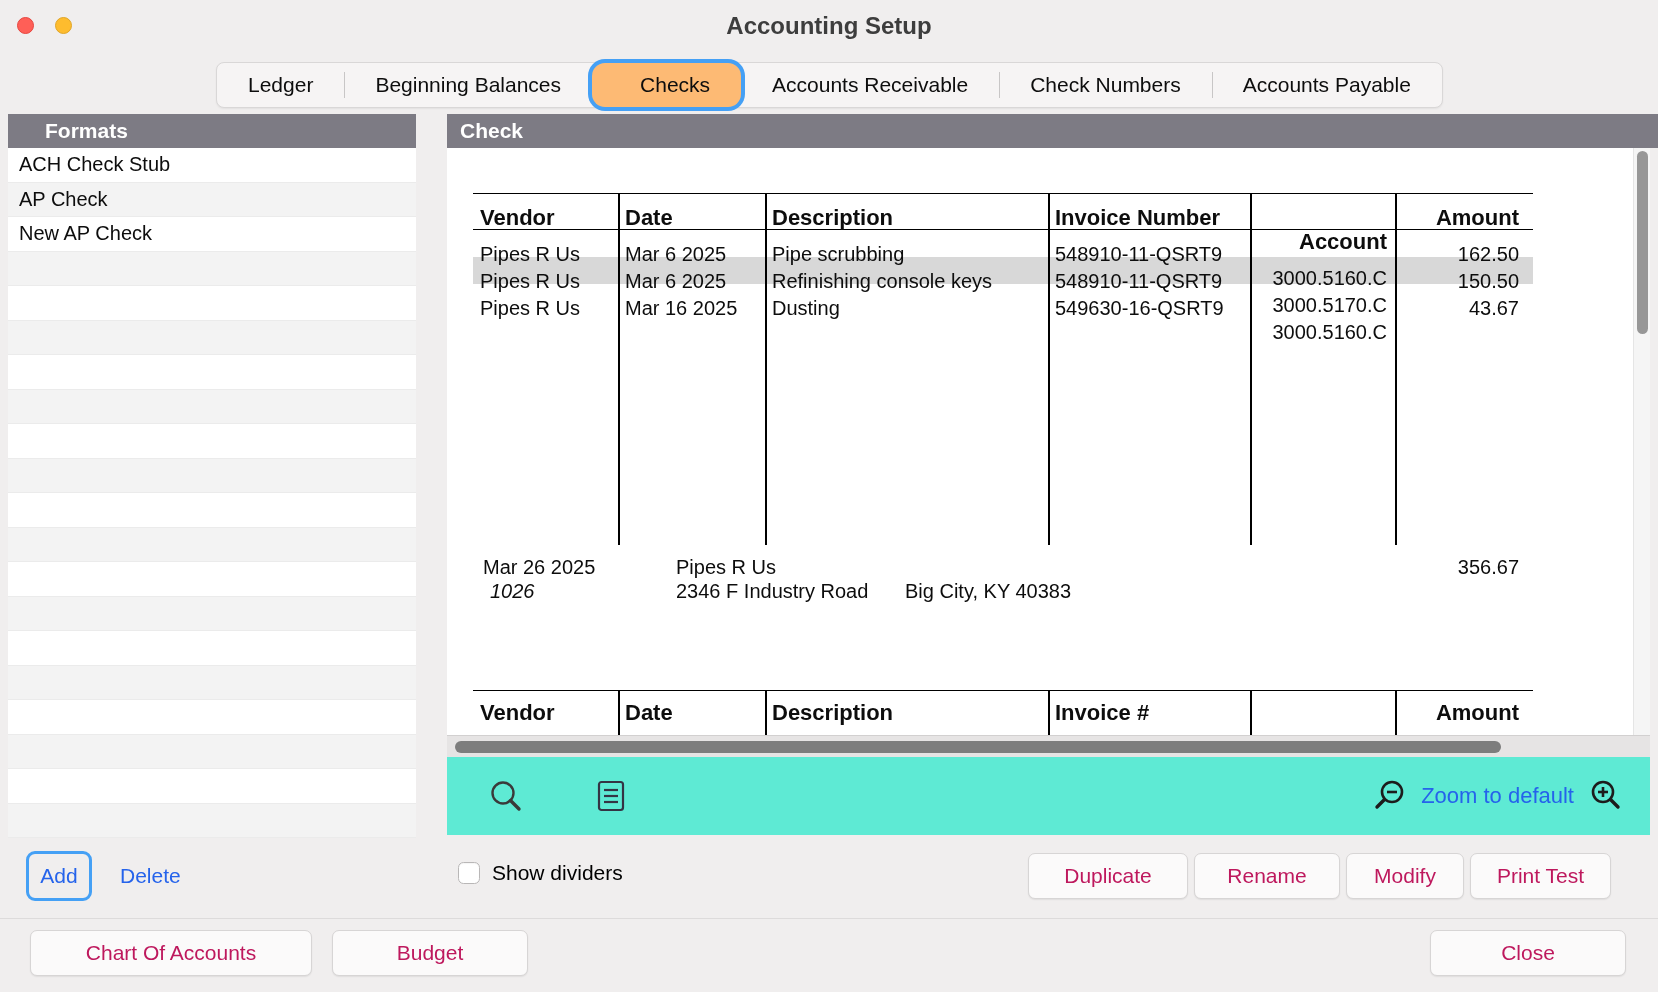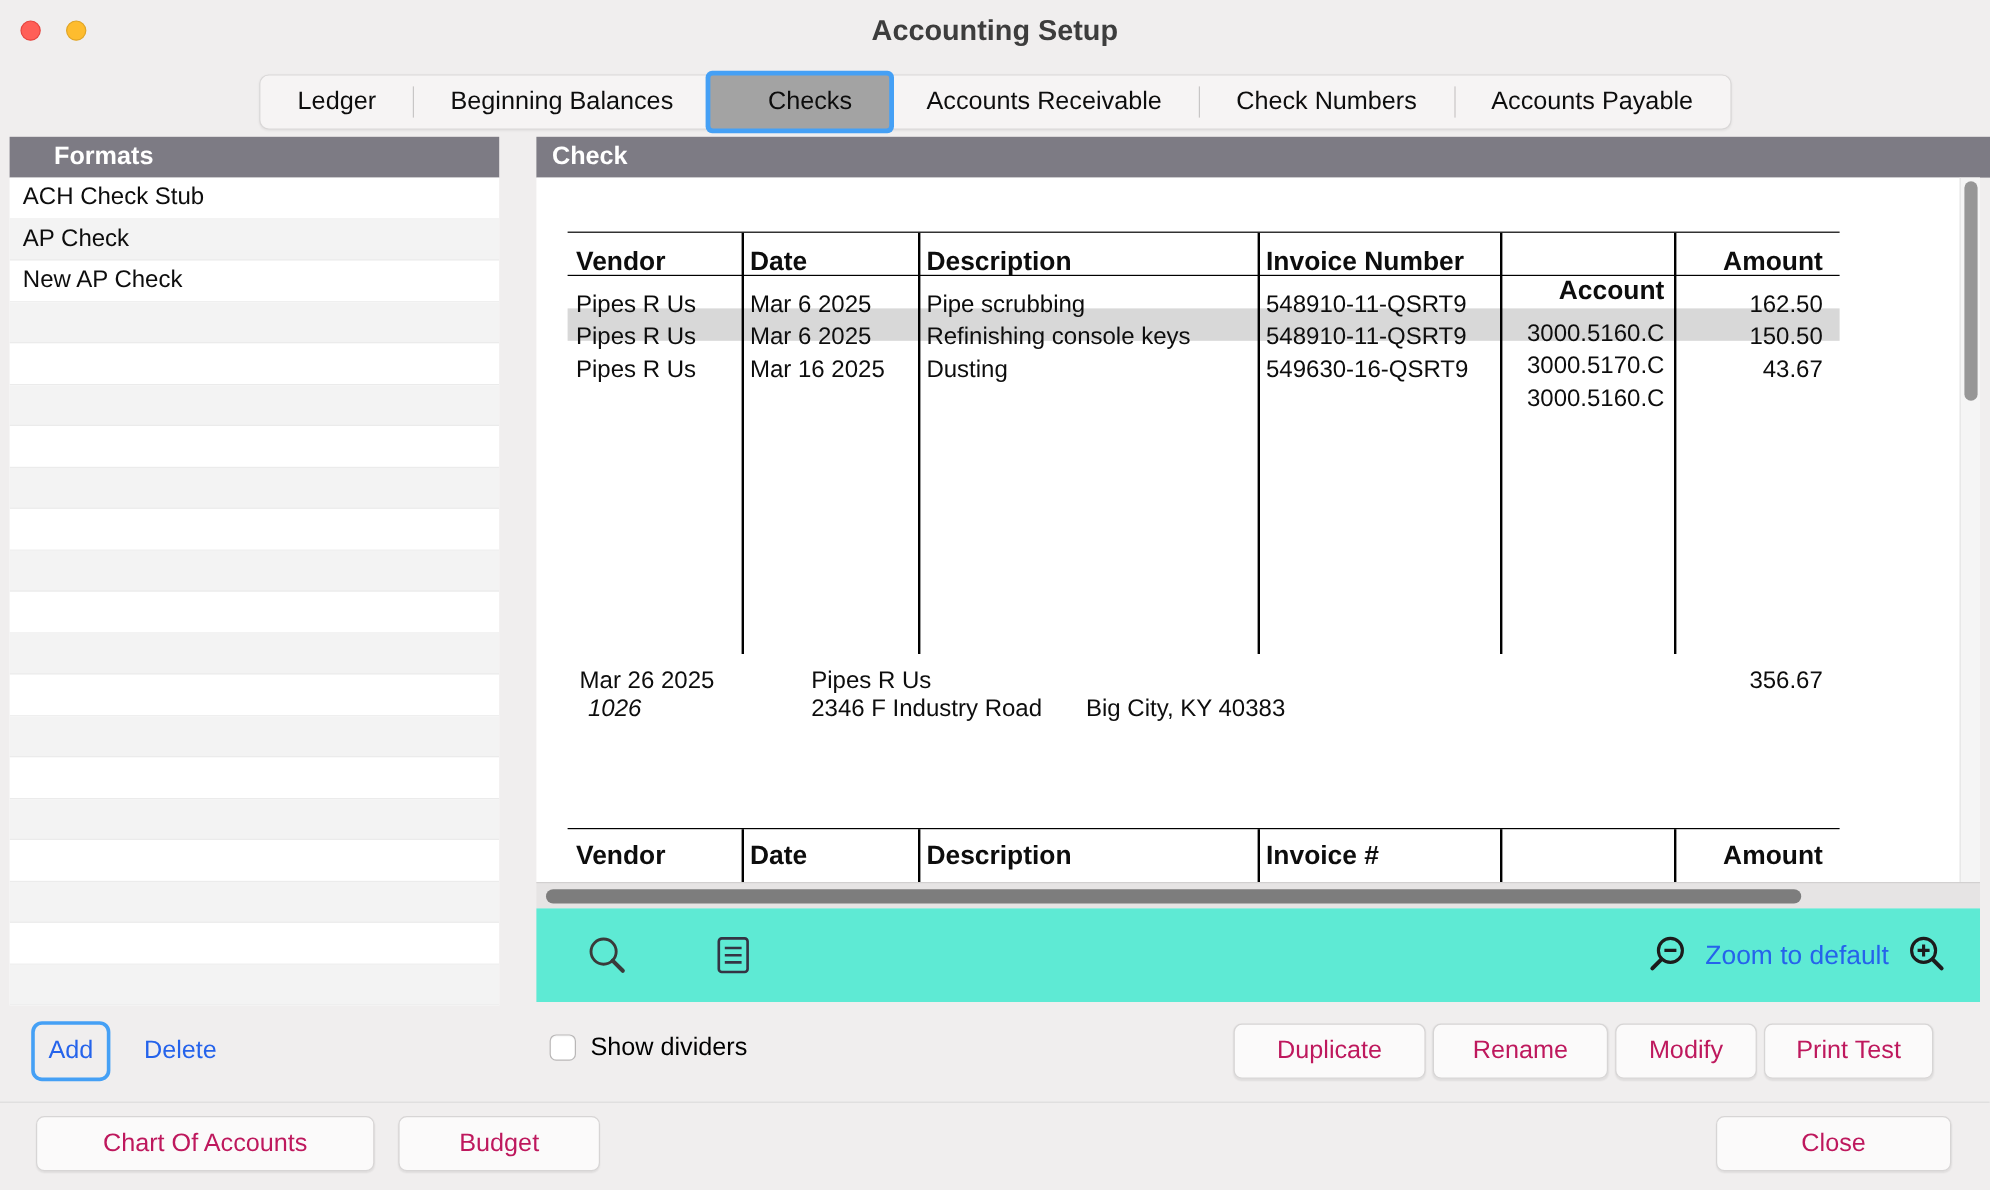--- a/index.html
+++ b/index.html
@@ -21,21 +21,21 @@
     font-size:24px; font-weight:bold; color:#3d3d3d; }
 
   
   .tabs { position:absolute; top:62px; left:216px; height:46px; display:flex;
     background:#f6f4f4; border:1px solid #d9d7d7; border-radius:8px;
     box-shadow:0 1px 2px rgba(0,0,0,0.06); }
   .tab { position:relative; display:flex; align-items:center; padding:0 31px;
     font-size:21px; color:#0d0d0d; white-space:nowrap; cursor:default; }
   .tab:not(:first-child)::before { content:""; position:absolute; left:0; top:9px; bottom:9px;
     width:1px; background:#c8c6c6; }
-  .tab.selected { background:#a3a3a3; border-radius:2px;
+  .tab.selected { background:#fdba74; border-radius:13px;
     box-shadow:0 0 0 4px var(--focus-ring); z-index:2;padding-left:48px; }
   .tab.selected::before, .tab.selected + .tab::before { display:none; }
 
   
   .panel-header { position:absolute; top:114px; height:34px; background:var(--header-bar);
     color:#ffffff; font-weight:bold; font-size:21px; display:flex; align-items:center;
     padding-left:13px; }
   .formats-header { left:8px; width:408px;padding-left:37px; }
   .check-header   { left:447px; width:1324px; }
 
@@ -115,21 +115,21 @@
     display:flex; align-items:center; justify-content:center;
     font-size:21px; color:#be185d; white-space:nowrap; }
   .btn-duplicate  { left:1028px; top:853px; width:160px; }
   .btn-rename     { left:1194px; top:853px; width:146px; }
   .btn-modify     { left:1346px; top:853px; width:118px; }
   .btn-print-test { left:1470px; top:853px; width:141px; }
 
   .footer-divider { position:absolute; left:0; right:0; top:918px; height:1px; background:#dddbdb; }
 
   .btn-coa    { left:30px;   top:930px; width:282px; }
-  .btn-budget { left:332px;  top:930px; width:168px; }
+  .btn-budget { left:332px;  top:930px; width:196px; }
   .btn-close  { left:1430px; top:930px; width:196px; }
 </style>
 </head>
 <body>
 
 <div class="window">
 
   <div class="titlebar">
     <div class="traffic red"></div>
     <div class="traffic yellow"></div>

